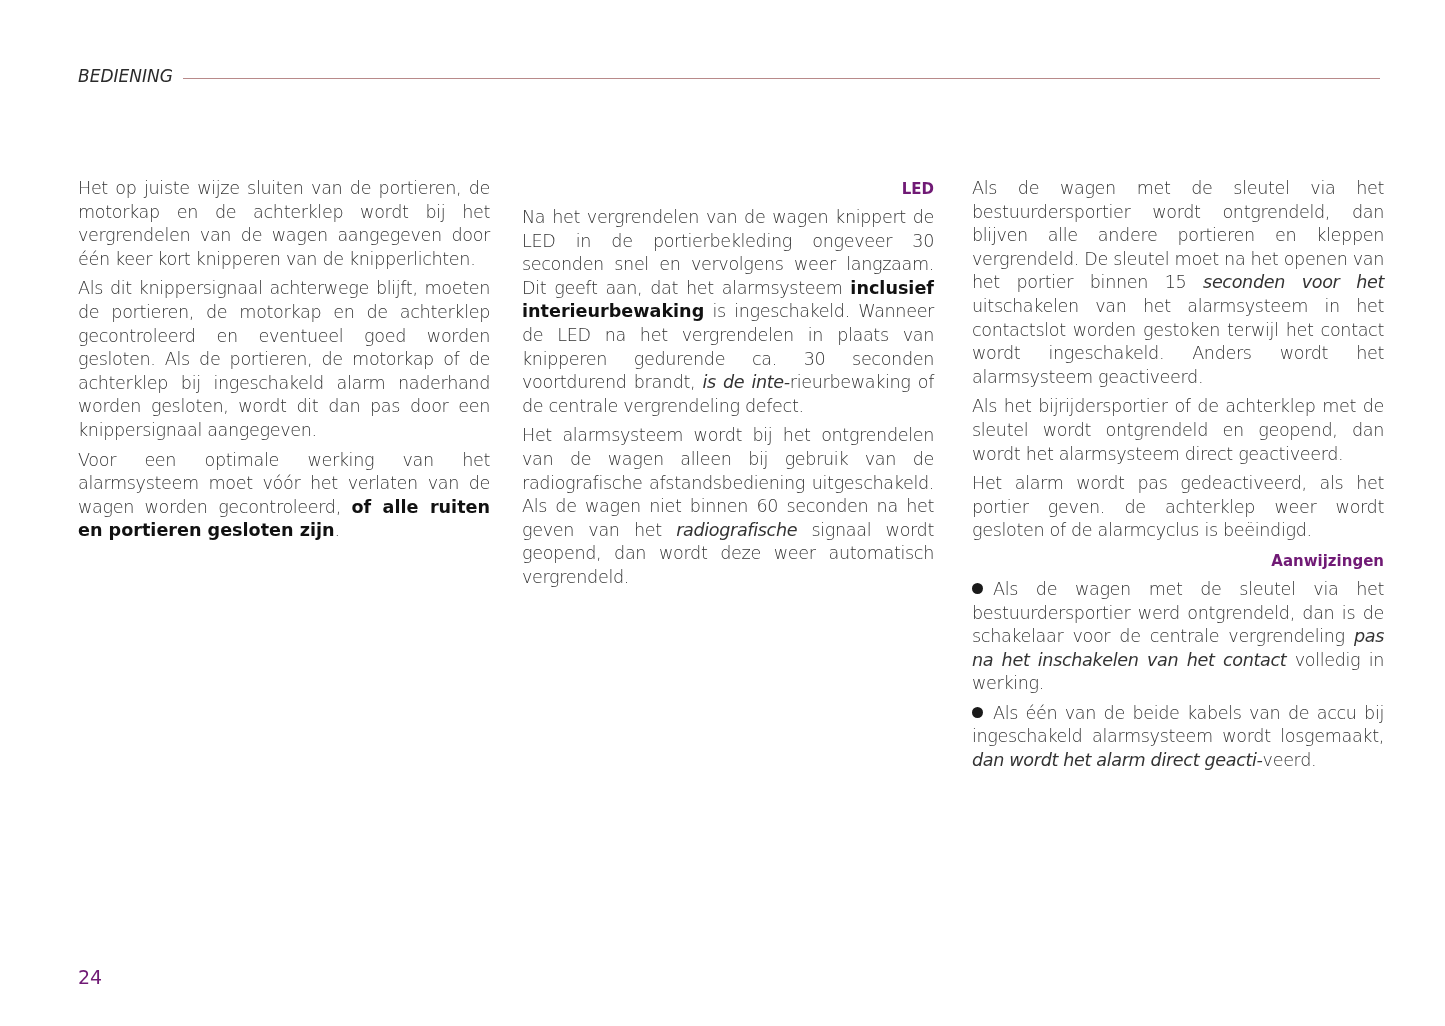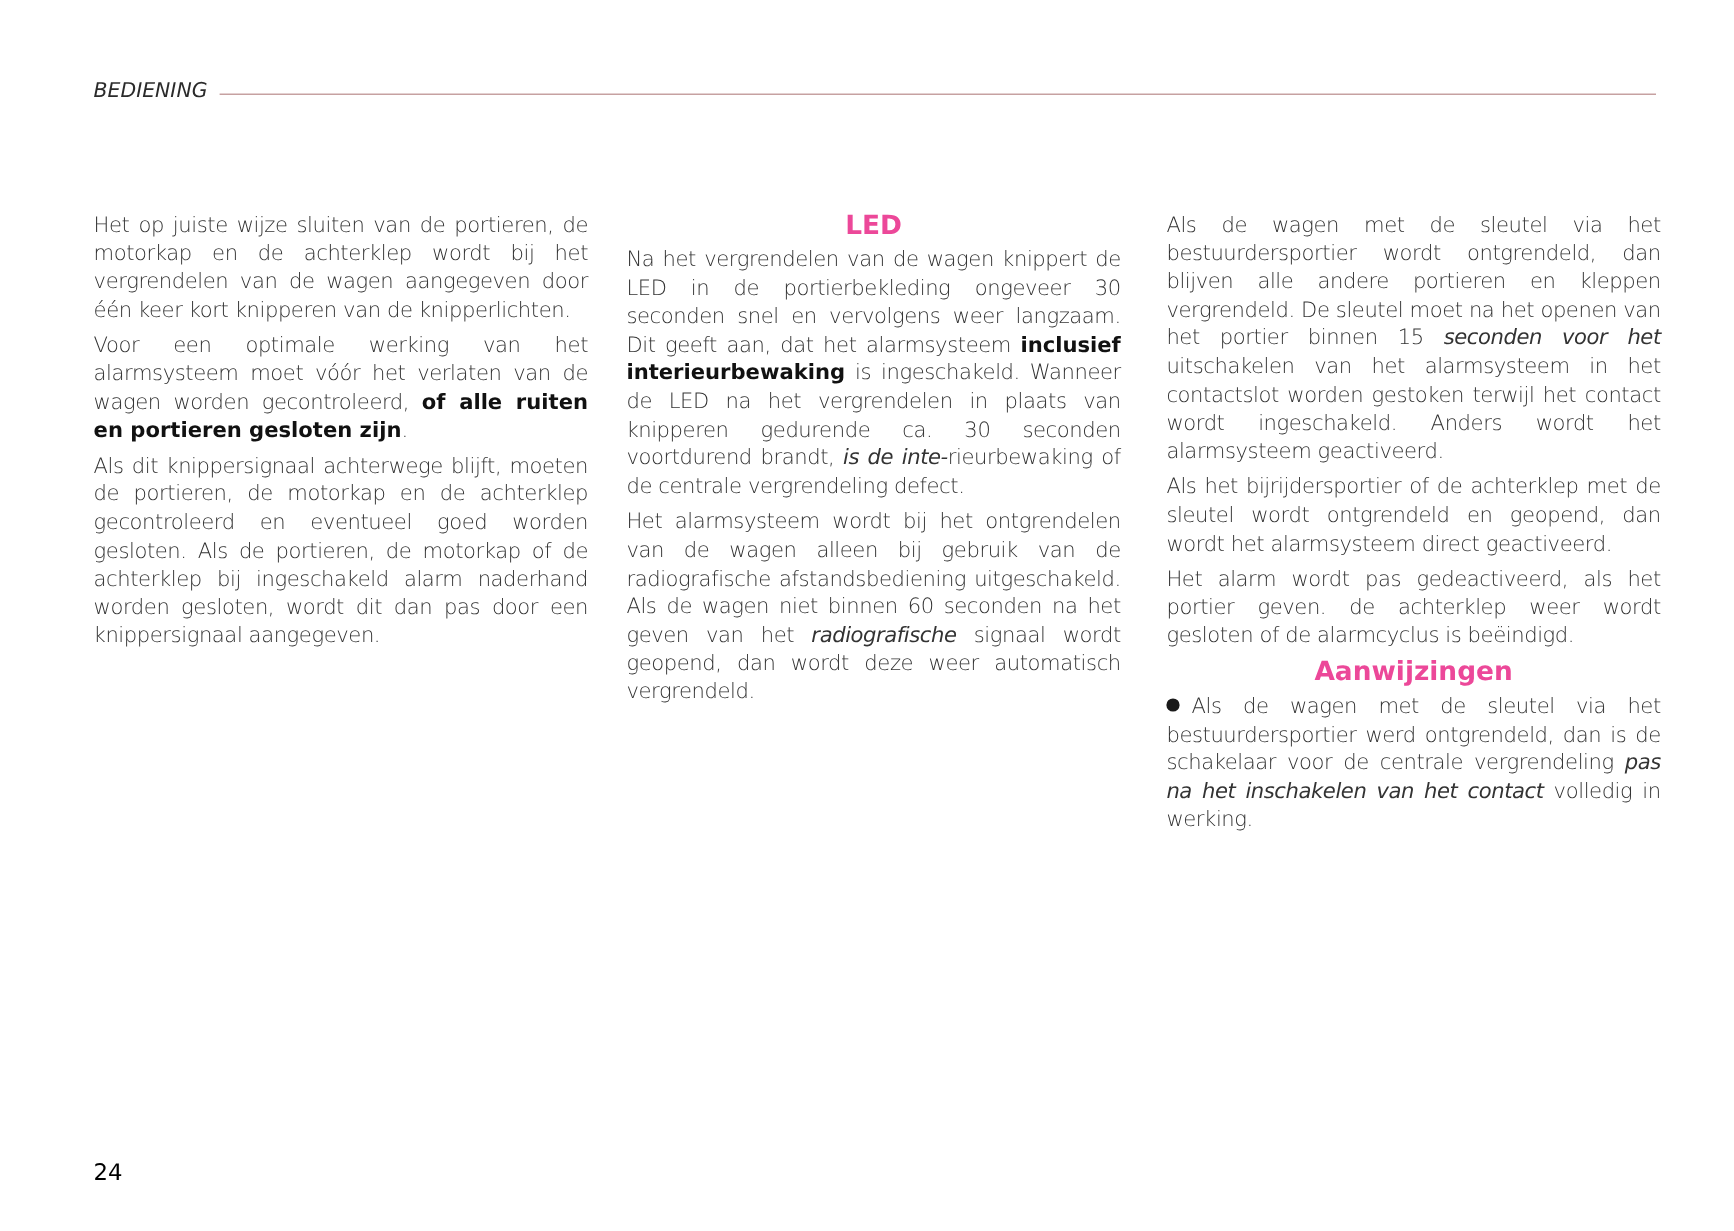--- a/index.html
+++ b/index.html
@@ -53,25 +53,25 @@
     .col1 { left: 78px; }
     .col2 { left: 522px; }
     .col3 { left: 972px; }
     .para {
       margin: 1px 0 6px 0;
       letter-spacing: -0.35px;
     }
     .heading {
       font-family: "DejaVu Sans", sans-serif;
       font-weight: bold;
-      font-size: 22px;
-      color: #ec4899;
+      font-size: 15px;
+      color: #701a75;
       margin: 0 0 5px 0;
       line-height: 24px;
-      text-align: center;
+      text-align: right;
     }
     .col2 .heading.first { margin-top: 1px; }
     .bold { font-weight: bold; color: #111; letter-spacing: 0px; }
     .ital { font-style: italic; }
     .bullet-item {
       margin: 0 0 6px 0;
       letter-spacing: -0.35px;
     }
     .bullet-dot {
       display: inline-block;
@@ -81,44 +81,45 @@
       background: #1a1a1a;
       margin-right: 10px;
       vertical-align: 1px;
     }
     .page-number {
       position: absolute;
       left: 78px;
       top: 966px;
       font-family: "DejaVu Sans", sans-serif;
       font-size: 19px;
-      color: #000000;
+      color: #701a75;
     }
   </style>
 </head>
 <body>
 
 <div class="header">
   <span class="header-title">BEDIENING</span>
   <div class="header-rule"></div>
 </div>
 
 <div class="column col1">
   <p class="para">Het op juiste wijze sluiten van de portieren, de motorkap en de achterklep wordt bij het vergrendelen van de wagen aangegeven door één keer kort knipperen van de knipperlichten.</p>
+  <p class="para">Als dit knippersignaal achterwege blijft, moeten de portieren, de motorkap en de achterklep gecontroleerd en eventueel goed worden gesloten. Als de portieren, de motorkap of de achterklep bij ingeschakeld alarm naderhand worden gesloten, wordt dit dan pas door een knippersignaal aangegeven.</p>
   <p class="para"><span>Voor een optimale werking van het alarmsysteem moet vóór het verlaten van de wagen worden gecontroleerd, </span><span class="bold">of alle ruiten en portieren gesloten zijn</span><span>.</span></p>
-  <p class="para">Als dit knippersignaal achterwege blijft, moeten de portieren, de motorkap en de achterklep gecontroleerd en eventueel goed worden gesloten. Als de portieren, de motorkap of de achterklep bij ingeschakeld alarm naderhand worden gesloten, wordt dit dan pas door een knippersignaal aangegeven.</p>
 </div>
 
 <div class="column col2">
   <div class="heading first">LED</div>
   <p class="para"><span>Na het vergrendelen van de wagen knippert de LED in de portierbekleding ongeveer 30 seconden snel en vervolgens weer langzaam. Dit geeft aan, dat het alarmsysteem </span><span class="bold">inclusief interieurbewaking</span><span> is ingeschakeld. Wanneer de LED na het vergrendelen in plaats van knipperen gedurende ca. 30 seconden voortdurend brandt, </span><span class="ital">is de inte-</span><span>rieurbewaking of de centrale vergrendeling defect.</span></p>
   <p class="para"><span>Het alarmsysteem wordt bij het ontgrendelen van de wagen alleen bij gebruik van de radiografische afstandsbediening uitgeschakeld. Als de wagen niet binnen 60 seconden na het geven van het </span><span class="ital">radiografische</span><span> signaal wordt geopend, dan wordt deze weer automatisch vergrendeld.</span></p>
 </div>
 
 <div class="column col3">
   <p class="para"><span>Als de wagen met de sleutel via het bestuurdersportier wordt ontgrendeld, dan blijven alle andere portieren en kleppen vergrendeld. De sleutel moet na het openen van het portier binnen 15 </span><span class="ital">seconden voor het</span><span> uitschakelen van het alarmsysteem in het contactslot worden gestoken terwijl het contact wordt ingeschakeld. Anders wordt het alarmsysteem geactiveerd.</span></p>
   <p class="para">Als het bijrijdersportier of de achterklep met de sleutel wordt ontgrendeld en geopend, dan wordt het alarmsysteem direct geactiveerd.</p>
   <p class="para">Het alarm wordt pas gedeactiveerd, als het portier geven. de achterklep weer wordt gesloten of de alarmcyclus is beëindigd.</p>
   <div class="heading">Aanwijzingen</div>
   <p class="bullet-item"><span class="bullet-dot"></span><span>Als de wagen met de sleutel via het bestuurdersportier werd ontgrendeld, dan is de schakelaar voor de centrale vergrendeling </span><span class="ital">pas na het inschakelen van het contact</span><span> volledig in werking.</span></p>
+  <p class="bullet-item"><span class="bullet-dot"></span><span>Als één van de beide kabels van de accu bij ingeschakeld alarmsysteem wordt losgemaakt, </span><span class="ital">dan wordt het alarm direct geacti-</span><span>veerd.</span></p>
 </div>
 
 <div class="page-number">24</div>
 
 </body></html>

